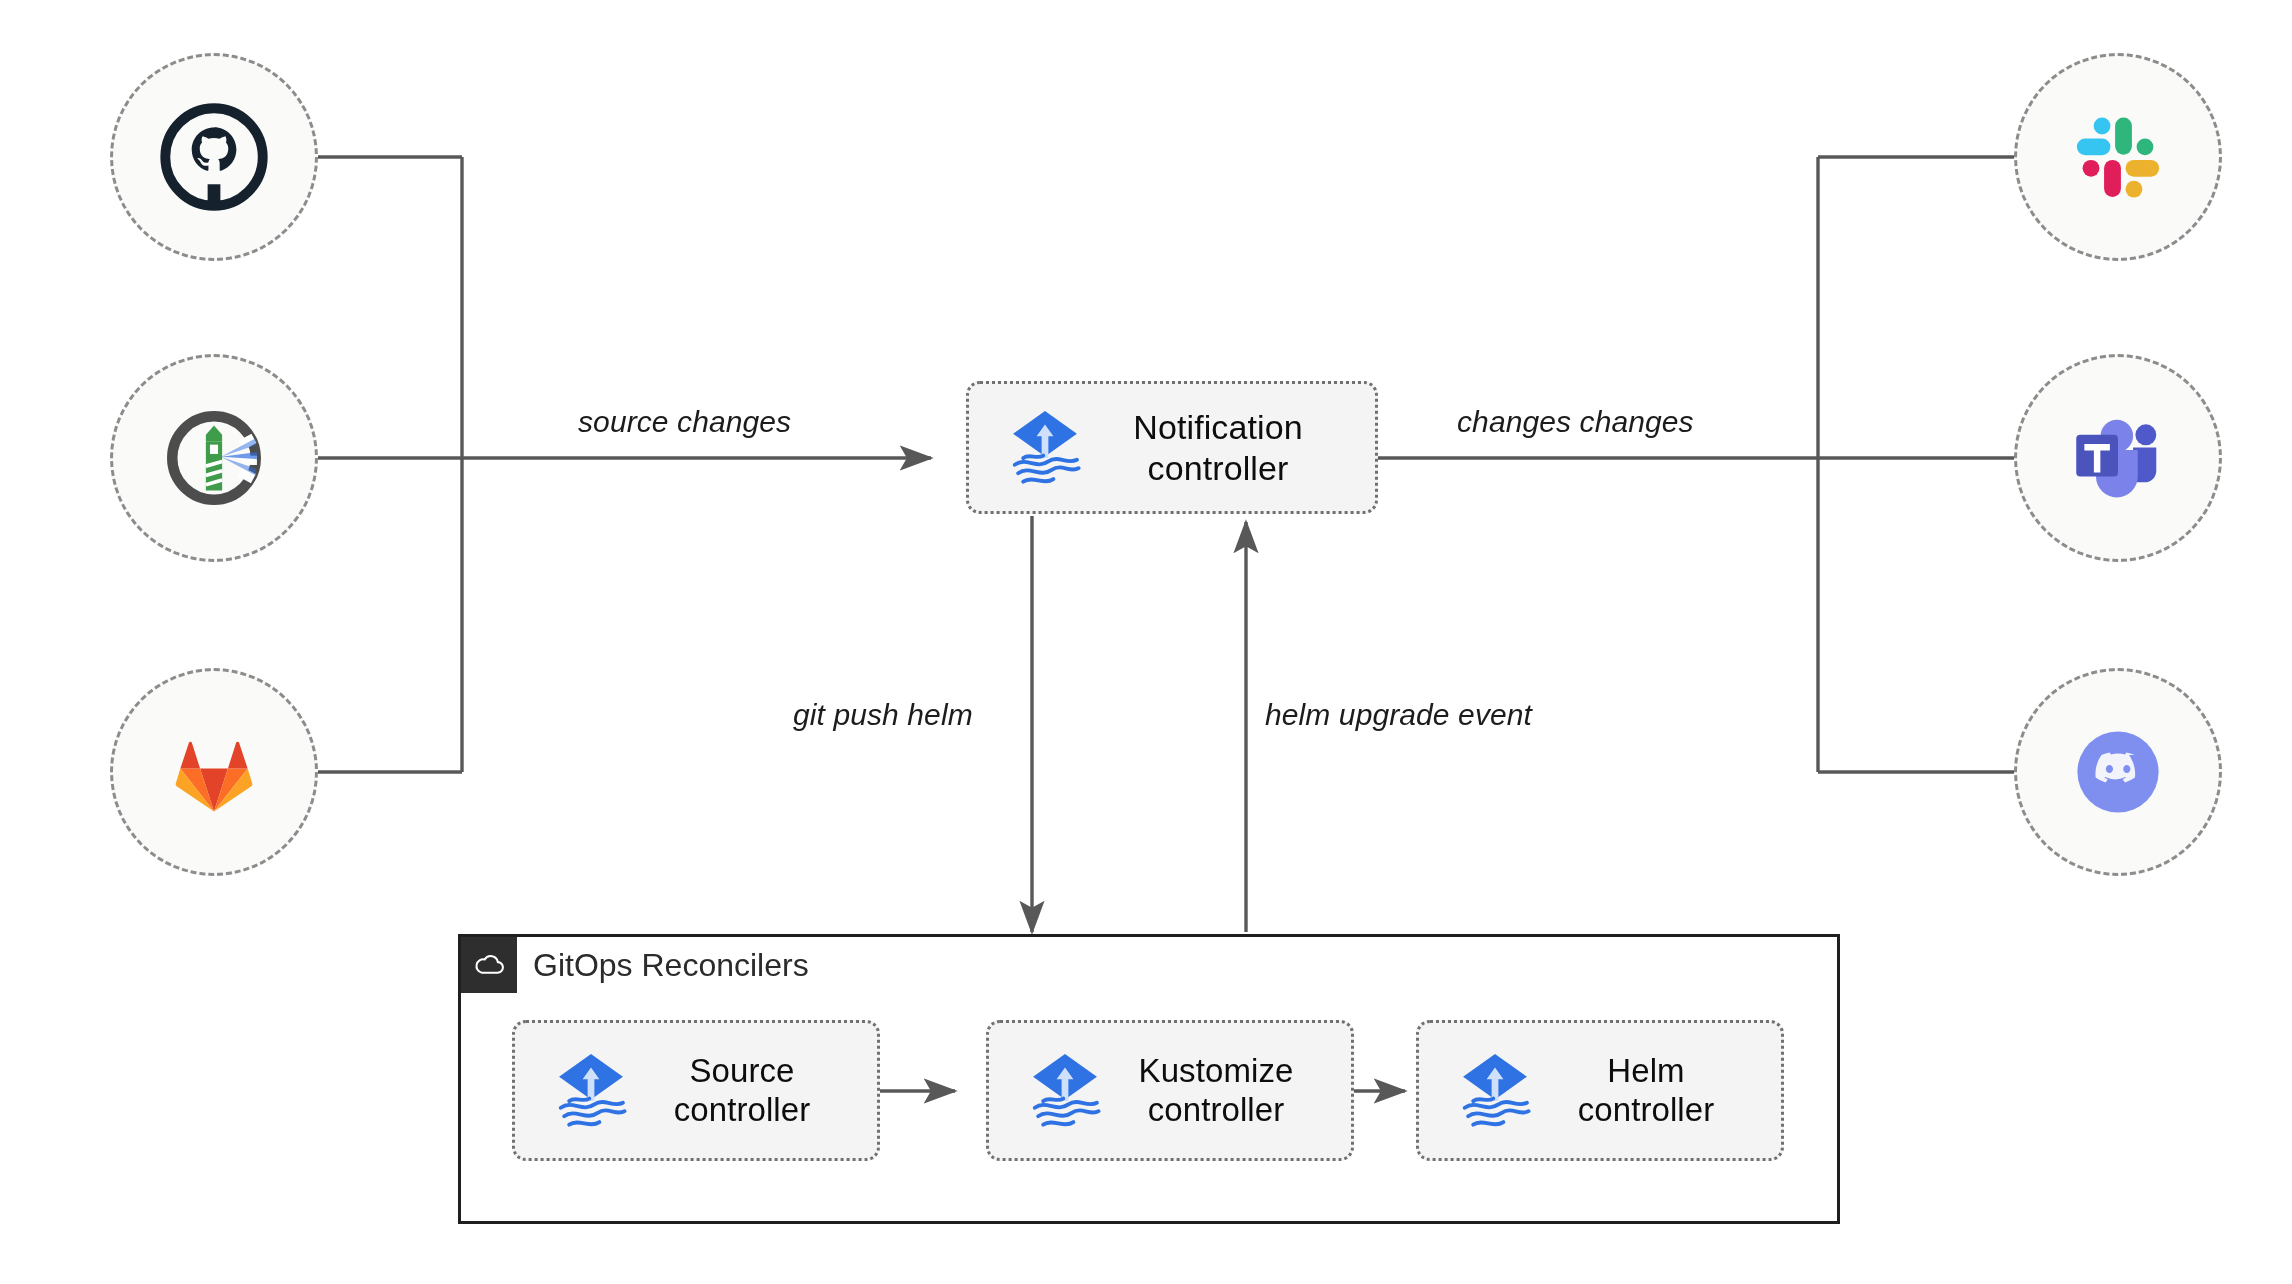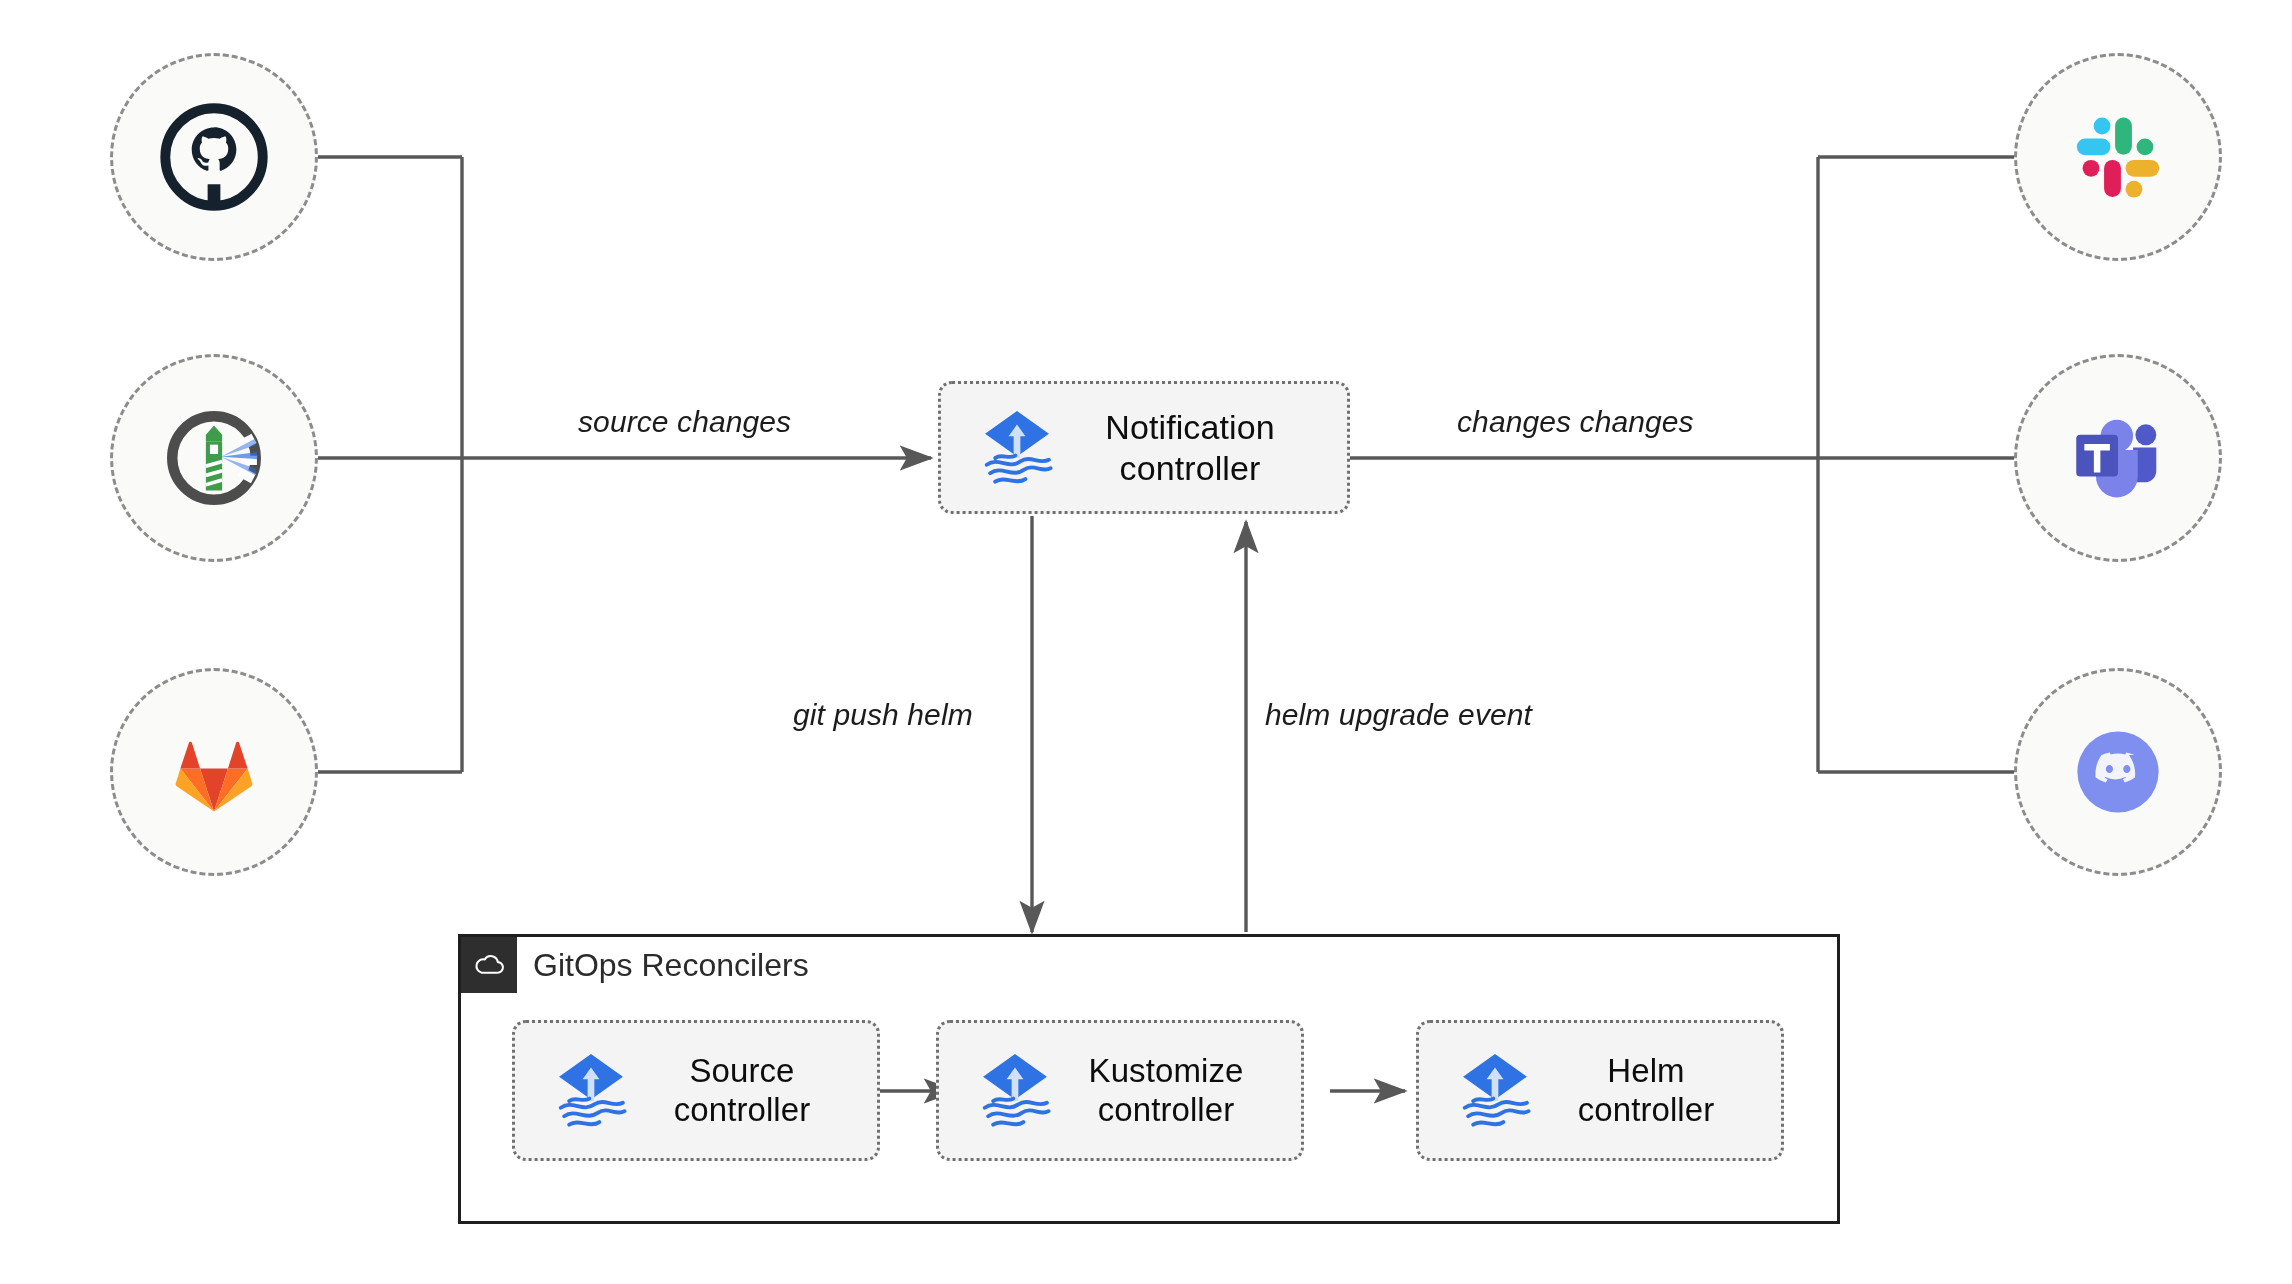--- a/index.html
+++ b/index.html
@@ -71,25 +71,25 @@
     flex: 1 1 auto;
     text-align: center;
     font-size: 33px;
     line-height: 1.18;
     color: #0d0d0d;
     padding-right: 26px;
     white-space: pre-line;
     letter-spacing: .1px;
   }
   #node-notification {
-    left: 938px; top: 381px; width: 412px; height: 133px;
+    left: 966px; top: 381px; width: 412px; height: 133px;
   }
   #node-notification .node-label { font-size: 34px; }
   #node-source     { left: 512px;  top: 1020px; width: 368px; height: 141px; }
-  #node-kustomize  { left: 936px;  top: 1020px; width: 368px; height: 141px; }
+  #node-kustomize  { left: 986px;  top: 1020px; width: 368px; height: 141px; }
   #node-helm       { left: 1416px; top: 1020px; width: 368px; height: 141px; }
 
   
   #group-gitops {
     position: absolute;
     left: 458px;
     top: 934px;
     width: 1382px;
     height: 290px;
     border: 3px solid #1f1f1f;

